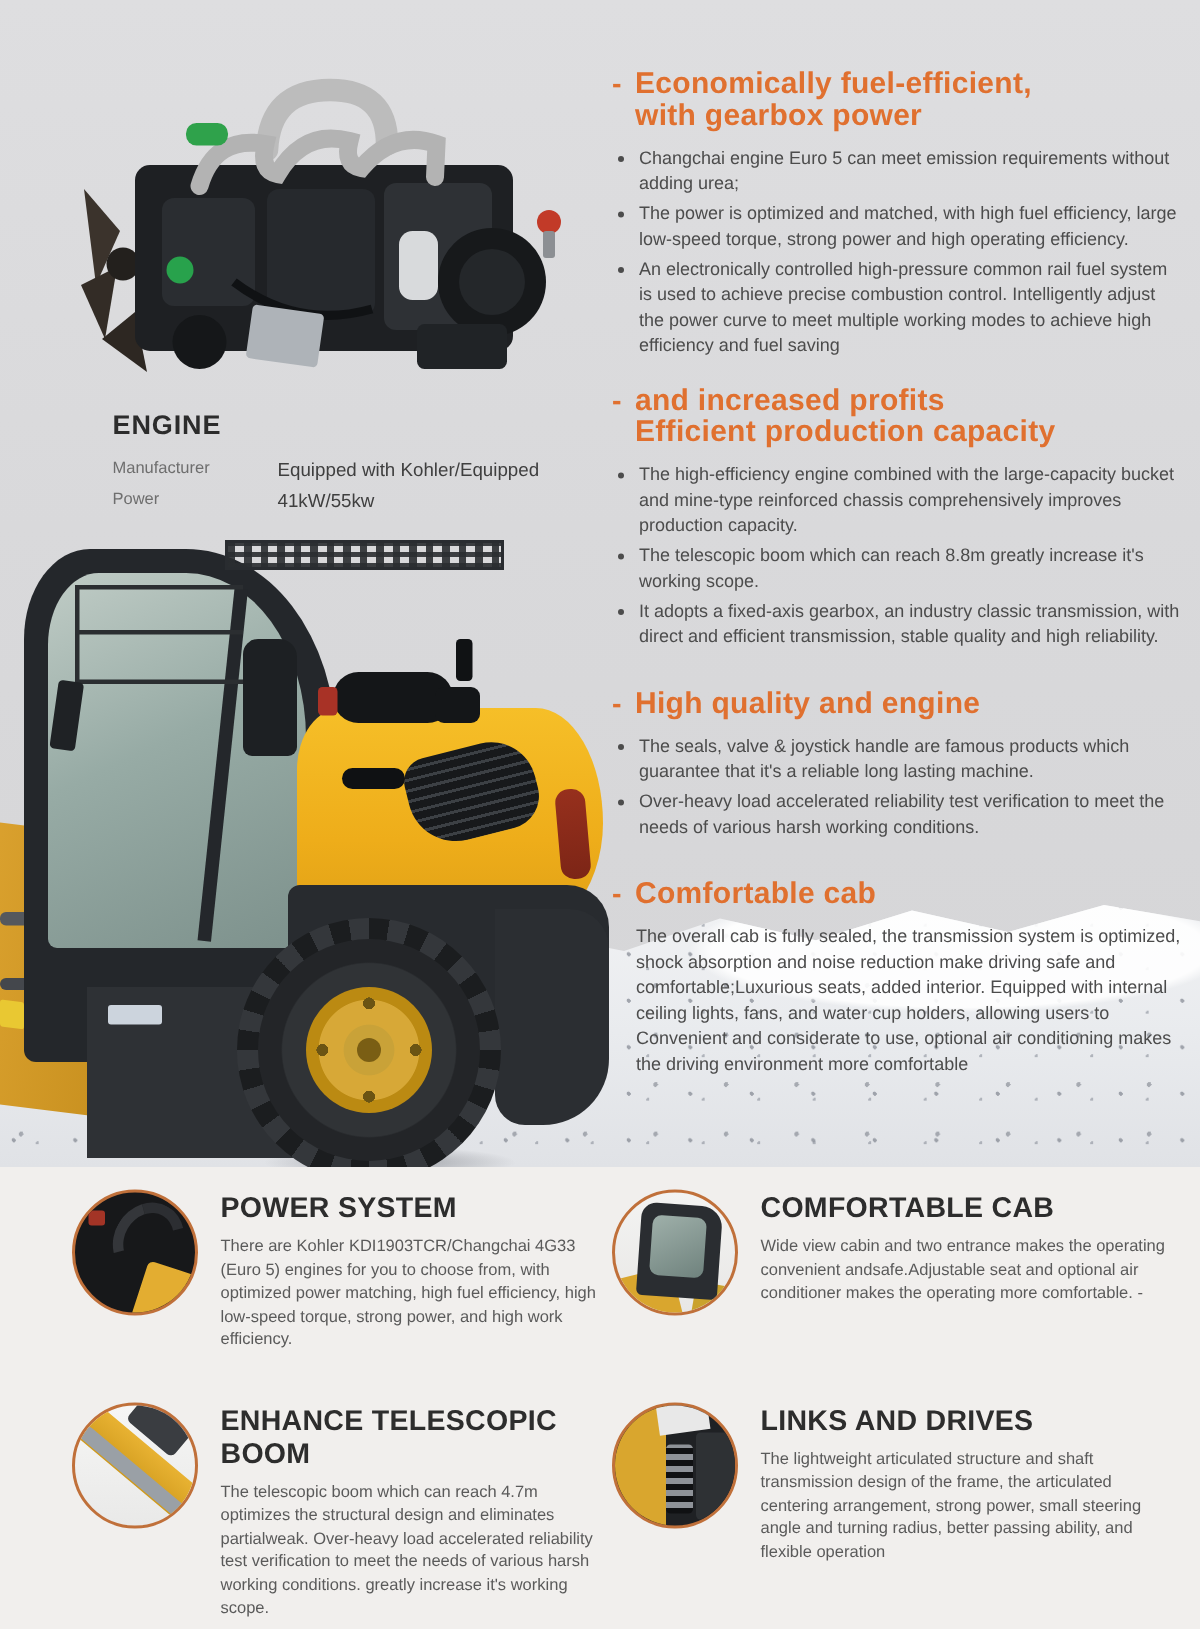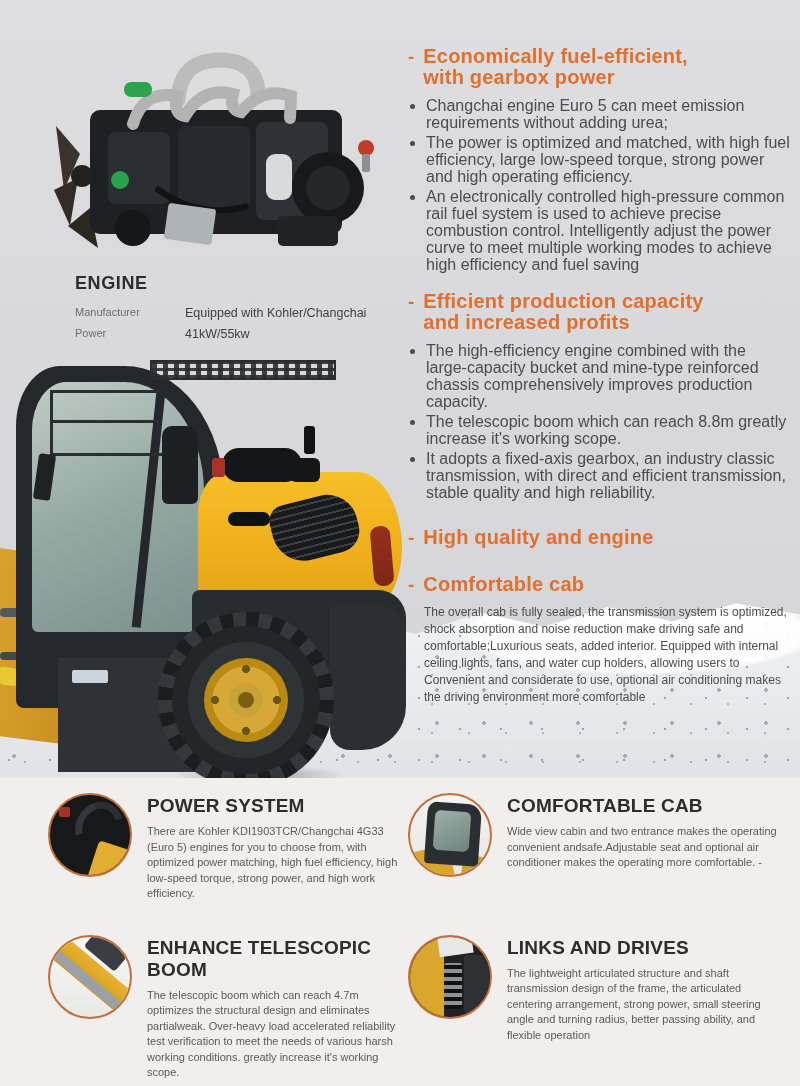--- a/index.html
+++ b/index.html
@@ -22,21 +22,21 @@
   .spec-value { font-size:12.5px; color:#3f3f3f; }
 
   
   .features { position:absolute; left:408px; top:46px; width:382px; z-index:3; }
   .feature { margin-bottom:18px; }
   .f-head { display:flex; gap:9px; margin-bottom:9px; }
   .f-dash { color:#e0702f; font-weight:bold; font-size:19px; line-height:21px; }
   .f-title { color:#e0702f; font-weight:bold; font-size:20px; line-height:21px; letter-spacing:.2px; }
   .f-title span { display:block; }
   .f-bullets { list-style:disc; padding-left:16px; margin-left:2px; }
-  .f-bullets li { font-size:16px; line-height:17px; color:#4c4c4c; margin-bottom:3px; }
+  .f-bullets li { font-size:12px; line-height:17px; color:#4c4c4c; margin-bottom:3px; }
   .f-para { font-size:12px; line-height:17px; color:#4c4c4c; padding-left:16px; margin-top:4px; }
   .feature.gap-lg { margin-top:26px; }
 
   
   .machine { position:absolute; left:0; top:360px; width:800px; height:418px; overflow:hidden; z-index:1; }
   .snow { position:absolute; left:0; bottom:0; width:800px; height:180px;
       background:
         radial-gradient(ellipse 300px 70px at 640px 35px, rgba(255,255,255,.9) 55%, transparent 60%),
         radial-gradient(circle 1.4px at 9px 7px, rgba(100,106,118,.55) 99%, transparent),
         radial-gradient(circle 1.1px at 25px 19px, rgba(120,126,138,.5) 99%, transparent),
@@ -171,21 +171,21 @@
         <circle cx="105" cy="190" r="18" fill="#151719"></circle>
         <rect x="138" y="168" width="48" height="36" rx="3" fill="#aeb3b8" transform="rotate(8 162 186)"></rect>
         <rect x="250" y="178" width="60" height="30" rx="5" fill="#202326"></rect>
       </svg>
     </div>
 
     <div class="engine-spec">
       <div class="engine-title">ENGINE</div>
       <div class="spec-row">
         <span class="spec-label">Manufacturer</span>
-        <span class="spec-value">Equipped with Kohler/Changchai</span>
+        <span class="spec-value">Equipped with Kohler/Equipped</span>
       </div>
       <div class="spec-row">
         <span class="spec-label">Power</span>
         <span class="spec-value">41kW/55kw</span>
       </div>
     </div>
 
     <div class="features">
 
       <div class="feature">
@@ -200,38 +200,42 @@
           <li>Changchai engine Euro 5 can meet emission requirements without adding urea;</li>
           <li>The power is optimized and matched, with high fuel efficiency, large low-speed torque, strong power and high operating efficiency.</li>
           <li>An electronically controlled high-pressure common rail fuel system is used to achieve precise combustion control. Intelligently adjust the power curve to meet multiple working modes to achieve high efficiency and fuel saving</li>
         </ul>
       </div>
 
       <div class="feature">
         <div class="f-head">
           <span class="f-dash">-</span>
           <div class="f-title">
+            <span>and increased profits</span>
             <span>Efficient production capacity</span>
-            <span>and increased profits</span>
           </div>
         </div>
         <ul class="f-bullets">
           <li>The high-efficiency engine combined with the large-capacity bucket and mine-type reinforced chassis comprehensively improves production capacity.</li>
           <li>The telescopic boom which can reach 8.8m greatly increase it's working scope.</li>
           <li>It adopts a fixed-axis gearbox, an industry classic transmission, with direct and efficient transmission, stable quality and high reliability.</li>
         </ul>
       </div>
 
       <div class="feature gap-lg">
         <div class="f-head">
           <span class="f-dash">-</span>
           <div class="f-title">
             <span>High quality and engine</span>
           </div>
         </div>
+        <ul class="f-bullets">
+          <li>The seals, valve &amp; joystick handle are famous products which guarantee that it's a reliable long lasting machine.</li>
+          <li>Over-heavy load accelerated reliability test verification to meet the needs of various harsh working conditions.</li>
+        </ul>
       </div>
 
       <div class="feature gap-lg">
         <div class="f-head">
           <span class="f-dash">-</span>
           <div class="f-title">
             <span>Comfortable cab</span>
           </div>
         </div>
         <p class="f-para">The overall cab is fully sealed, the transmission system is optimized, shock absorption and noise reduction make driving safe and comfortable;Luxurious seats, added interior. Equipped with internal ceiling lights, fans, and water cup holders, allowing users to Convenient and considerate to use, optional air conditioning makes the driving environment more comfortable</p>

